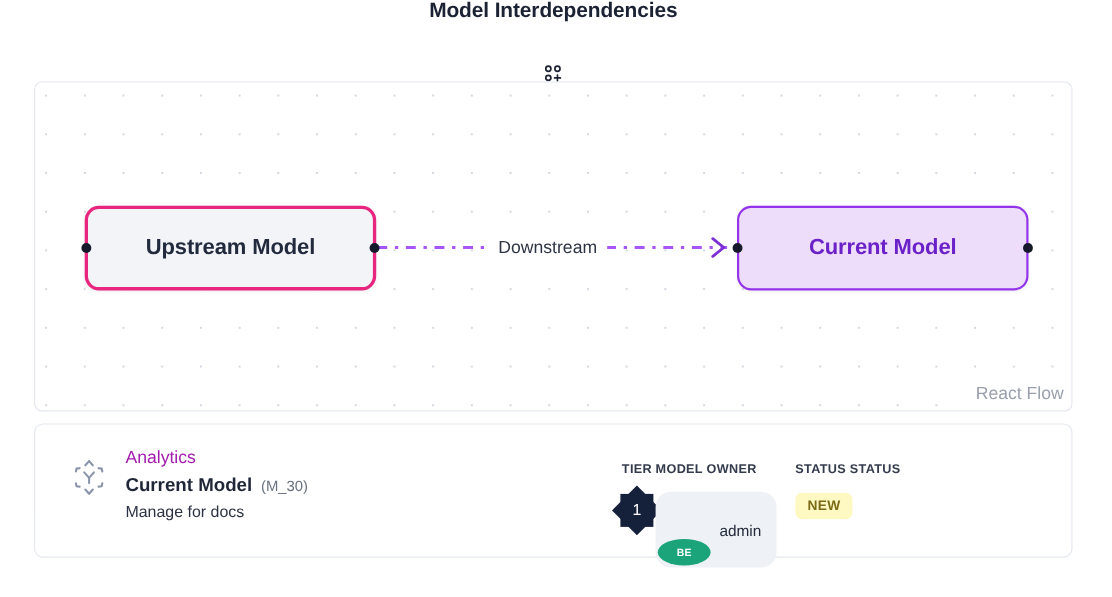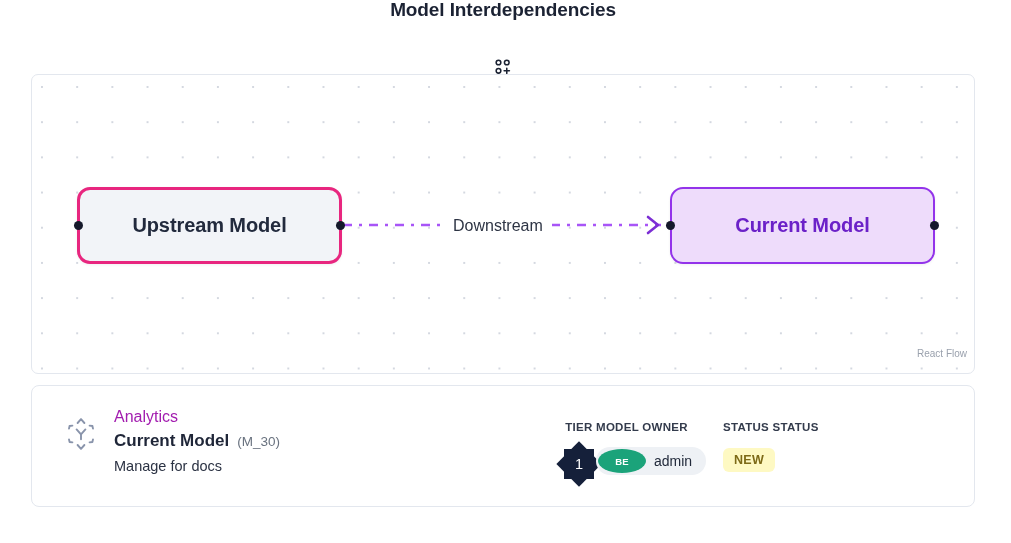--- a/index.html
+++ b/index.html
@@ -59,22 +59,22 @@
     border: 1px solid #e3e7ee;
     border-radius: 7px;
     background-color: #ffffff;
     background-image: radial-gradient(circle at 1px 1px, #d4d8e0 1.1px, transparent 1.2px);
     background-size: 35.2px 35.2px;
     background-position: 9px 11px;
     overflow: hidden;
   }
   .rf-attribution {
     position: absolute;
-    right: 4px; bottom: 12px;
-    font-size: 10px;
+    right: 4px; bottom: 2px;
+    font-size: 16px;
     color: #9aa1ad;
     background: #ffffff;
     padding: 1px 3px;
     line-height: 1.3;
     text-align: center;
   }
 
   
   .flow-node {
     position: absolute;
@@ -243,20 +243,21 @@
   }
   .owner-avatar {
     width: 48px; height: 24px;
     border-radius: 50%;
     background: #1ba37a;
     color: #ffffff;
     font-size: 9.5px;
     font-weight: bold;
     display: flex; align-items: center; justify-content: center;
     letter-spacing: 0.2px;
+    margin-top: 41px;
   }
   .owner-name {
     font-size: 14px;
     color: #222a3b;
     line-height: 18px;
   }
 
   .status-pill {
     display: inline-flex;
     align-items: center;

